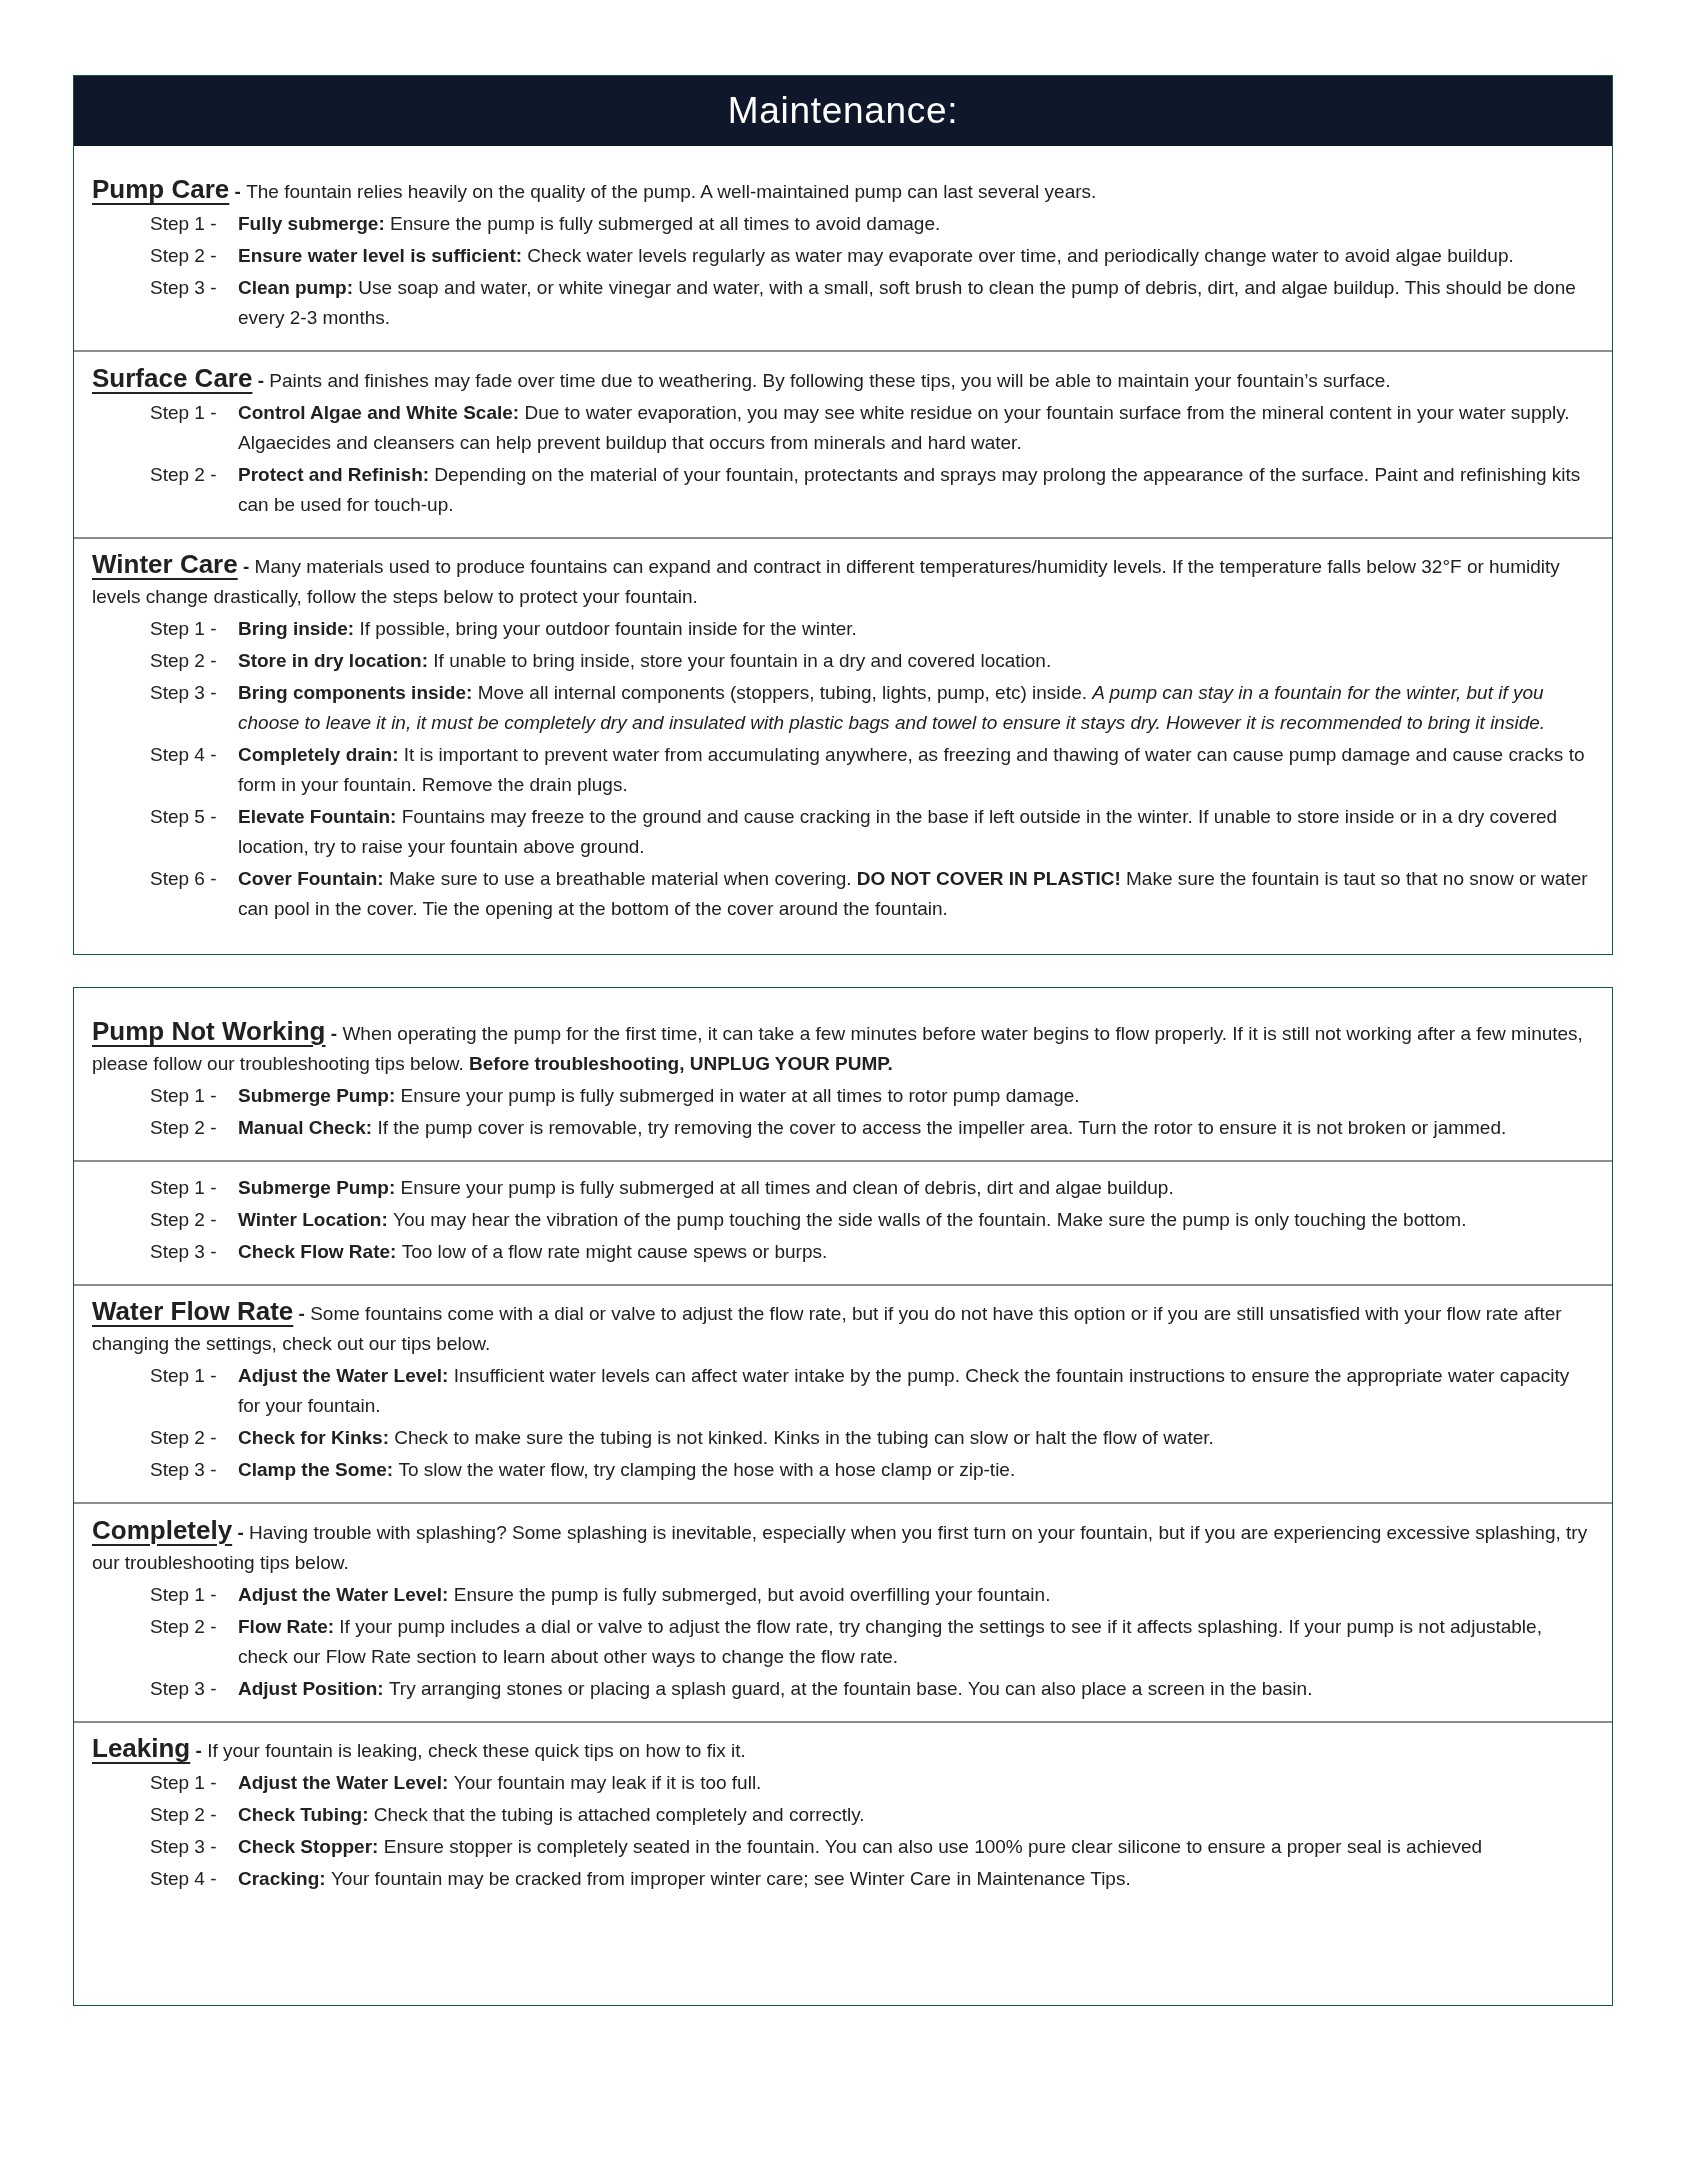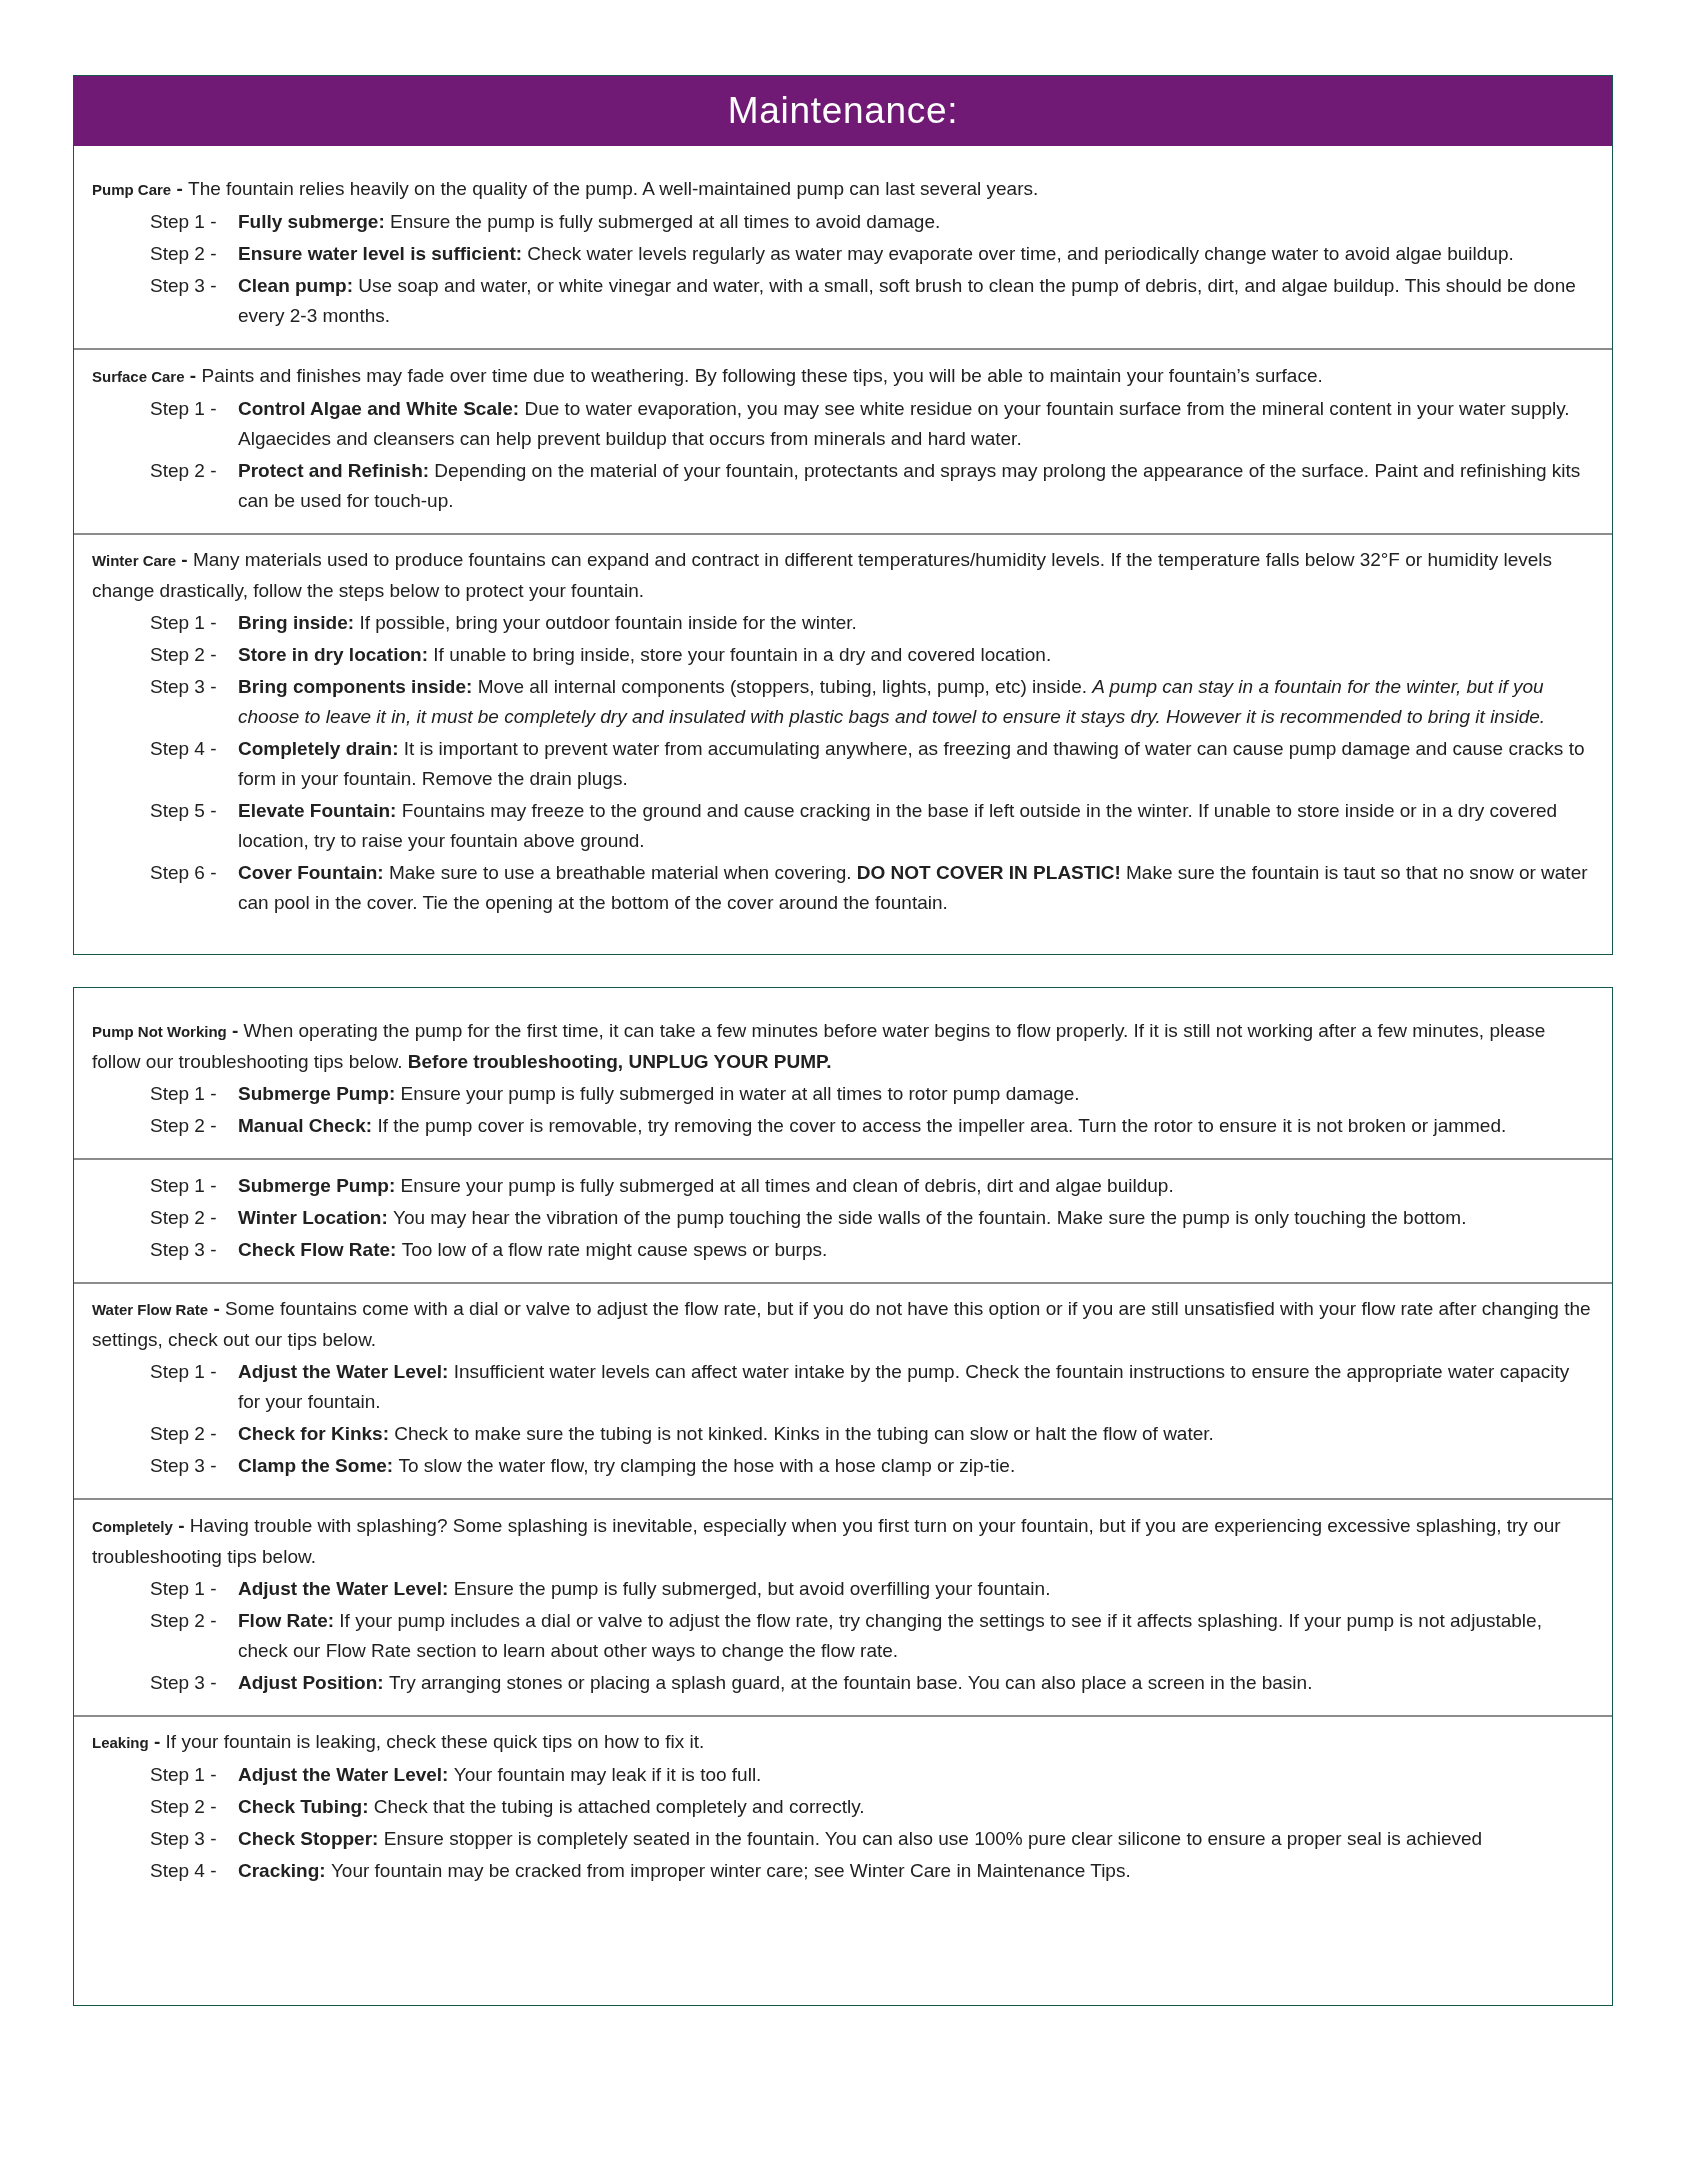--- a/index.html
+++ b/index.html
@@ -15,34 +15,35 @@
     position:absolute;left:73px;width:1540px;
     background:#ffffff;
     border:1.3px solid #14584c;
     box-sizing:border-box;
   }
   .panel-maintenance{top:75px;min-height:880px;}
   .panel-troubleshooting{top:987px;min-height:1019px;}
 
   .panel-header{
     height:70px;
-    background:#701a75;
+    background:#0f172a;
     display:flex;align-items:center;justify-content:center;
   }
   .panel-title{
     color:#ffffff;font-size:37px;font-weight:400;letter-spacing:0.7px;
   }
   .panel-body{
     padding:28px 18px 28px 18px;
     font-size:19px;line-height:30px;
   }
 
   .section-intro{margin:0;}
   .section-name{
-    font-weight:bold;font-size:15px;
+    font-weight:bold;font-size:26px;
+    text-decoration:underline;
     text-decoration-thickness:2px;
     text-underline-offset:4.6px;
   }
   .b{font-weight:bold;}
   .i{font-style:italic;}
 
   .step{display:flex;margin-top:2px;}
   .step-label{
     flex:0 0 88px;margin-left:58px;
     font-weight:normal;white-space:nowrap;

